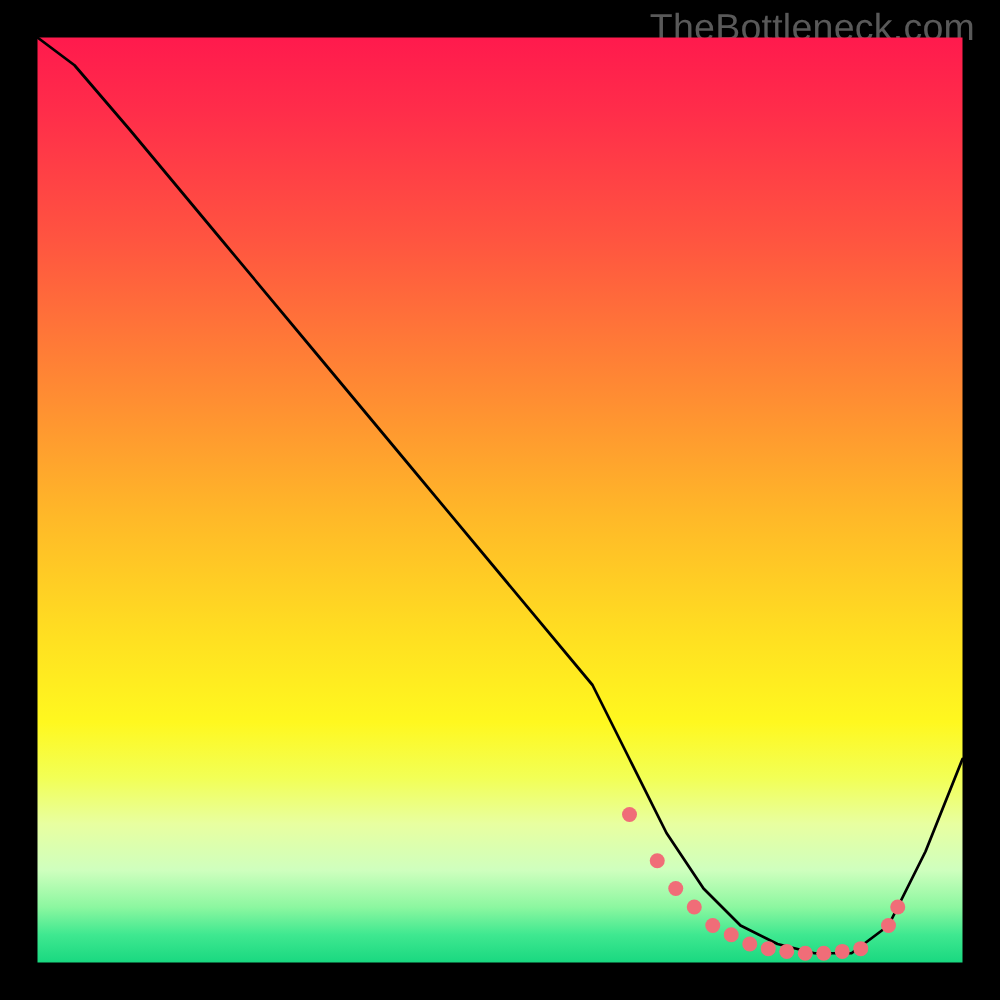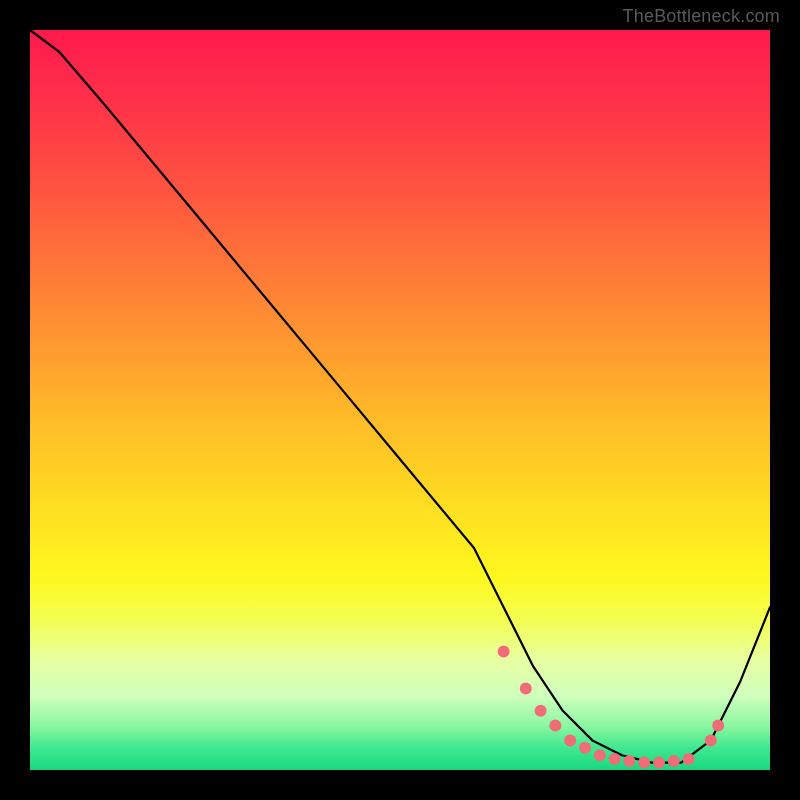--- a/index.html
+++ b/index.html
@@ -39,21 +39,21 @@
       #8cf7a0 94%,
       #3fe890 97%,
       #19d880 100%
     );
   }
   .watermark {
     position: absolute;
     top: 6px;
     right: 20px;
     color: #595959;
-    font-size: 18px;
+    font-size: 30px;
     letter-spacing: 0.2px;
     font-weight: 400;
     user-select: none;
   }
   svg.curve {
     position: absolute;
     inset: 0;
     width: 100%;
     height: 100%;
     overflow: visible;

